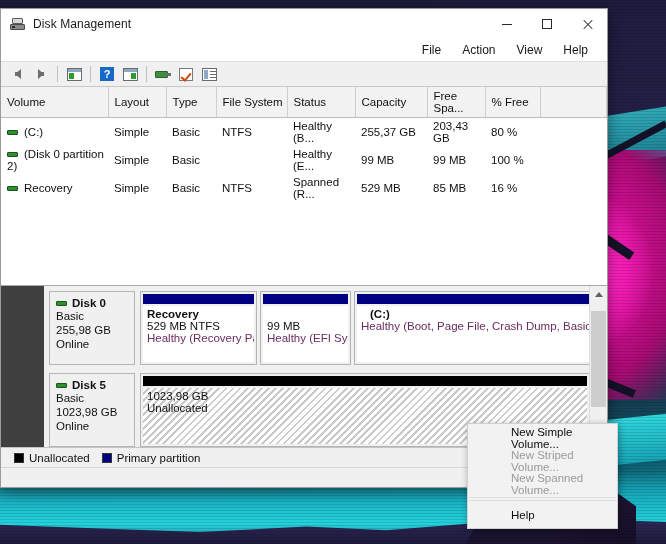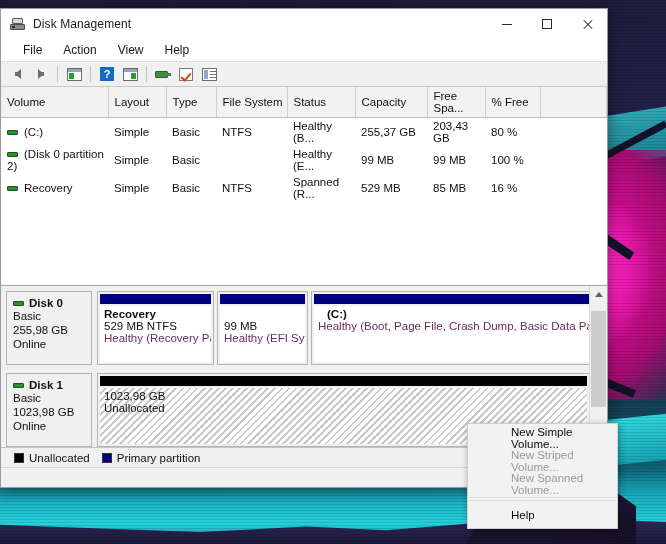--- a/index.html
+++ b/index.html
@@ -47,21 +47,21 @@
   .win-btns{margin-left:auto;display:flex;height:30px;}
   .win-btn{width:40px;height:30px;display:flex;align-items:center;justify-content:center;
     font-size:12px;color:#2b2b2b;}
   .win-btn .gl-min{width:10px;height:1px;background:#2b2b2b;}
   .win-btn .gl-max{width:10px;height:10px;border:1px solid #2b2b2b;box-sizing:border-box;}
   .win-btn .gl-close{position:relative;width:11px;height:11px;}
   .win-btn .gl-close:before,.win-btn .gl-close:after{content:"";position:absolute;left:0;top:5px;width:12px;height:1px;background:#2b2b2b;}
   .win-btn .gl-close:before{transform:rotate(45deg);}
   .win-btn .gl-close:after{transform:rotate(-45deg);}
 
-  .menubar{height:22px;background:#ffffff;display:flex;align-items:center;padding-left:20px;flex:0 0 auto;}
+  .menubar{height:22px;background:#ffffff;display:flex;align-items:center;padding-left:1px;flex:0 0 auto;justify-content:flex-end;}
   .menu-item{font-size:12px;color:#171717;margin-right:17px;padding:1px 2px;}
 
   .toolbar{height:24px;background:#f0f0f0;border-top:1px solid #dfdfdf;border-bottom:1px solid #c8c8c8;
     display:flex;align-items:center;padding-left:6px;gap:1px;flex:0 0 auto;}
   .tb{width:22px;height:20px;display:flex;align-items:center;justify-content:center;}
   .tb-sep{width:1px;height:16px;background:#c0c0c0;margin:0 4px;}
   .arrow-l,.arrow-r{width:0;height:0;border-top:5px solid transparent;border-bottom:5px solid transparent;position:relative;}
   .arrow-l{border-right:6px solid #6e6e6e;}
   .arrow-r{border-left:6px solid #6e6e6e;}
   .arrow-l:after{content:"";position:absolute;left:0;top:-2px;width:6px;height:4px;background:#6e6e6e;}
@@ -85,21 +85,21 @@
   
   .list-wrap{flex:0 0 auto;background:#fff;border-bottom:1px solid #a7a7a7;height:198px;position:relative;}
   table.vol{border-collapse:collapse;width:100%;table-layout:fixed;}
   table.vol th{background:#f2f2f2;border-right:1px solid #cfcfcf;border-bottom:1px solid #bcbcbc;
     font-size:11.5px;font-weight:normal;color:#101010;text-align:left;padding:3px 0 3px 6px;height:17px;}
   table.vol td{font-size:11.5px;color:#101010;padding:2px 0 2px 6px;height:14px;vertical-align:middle;}
   .vol-ico{display:inline-block;width:11px;height:5px;background:#2f8f2f;border:1px solid #17571c;
     box-sizing:border-box;margin-right:6px;vertical-align:middle;border-radius:1px;}
 
   
-  .gpane{flex:1 1 auto;position:relative;background:#f0f0f0;overflow:hidden;}
+  .gpane{flex:1 1 auto;position:relative;background:#f0f0f0;overflow:hidden;margin-left:43px;}
   .gscroll{position:absolute;left:0;top:0;right:17px;bottom:0;padding:5px 0 0 5px;}
   .disk-row{display:flex;height:74px;margin-bottom:8px;}
   .disk-info{width:86px;background:#f0f0f0;border:1px solid #b4b4b4;box-sizing:border-box;padding:5px 0 0 6px;flex:0 0 auto;}
   .disk-name{font-size:11.5px;font-weight:bold;color:#101010;display:flex;align-items:center;}
   .disk-name .di{display:inline-block;width:11px;height:5px;background:#2f8f2f;border:1px solid #17571c;
     box-sizing:border-box;margin-right:5px;border-radius:1px;}
   .disk-meta{font-size:11.5px;color:#101010;line-height:14px;}
   .disk-parts{flex:1 1 auto;display:flex;gap:3px;margin-left:5px;}
   .part{background:#f0f0f0;border:1px solid #b4b4b4;box-sizing:border-box;display:flex;flex-direction:column;overflow:hidden;}
   .part-bar{height:10px;background:#000080;margin:2px 2px 0 2px;flex:0 0 auto;}
@@ -323,21 +323,21 @@
               <div class="pl3">Healthy (Boot, Page File, Crash Dump, Basic Data Parti</div>
             </div>
           </div>
         </div>
       </div>
 
       <div class="disk-row">
         <div class="disk-info">
           <div class="disk-name">
             <span class="di"></span>
-            <span>Disk 1</span>
+            <span>Disk 5</span>
           </div>
           <div class="disk-meta">Basic</div>
           <div class="disk-meta">1023,98 GB</div>
           <div class="disk-meta">Online</div>
         </div>
         <div class="disk-parts">
           <div class="part unalloc" style="flex:1 1 auto">
             <div class="part-bar"></div>
             <div class="part-body">
               <div class="unalloc-txt">1023,98 GB</div>

